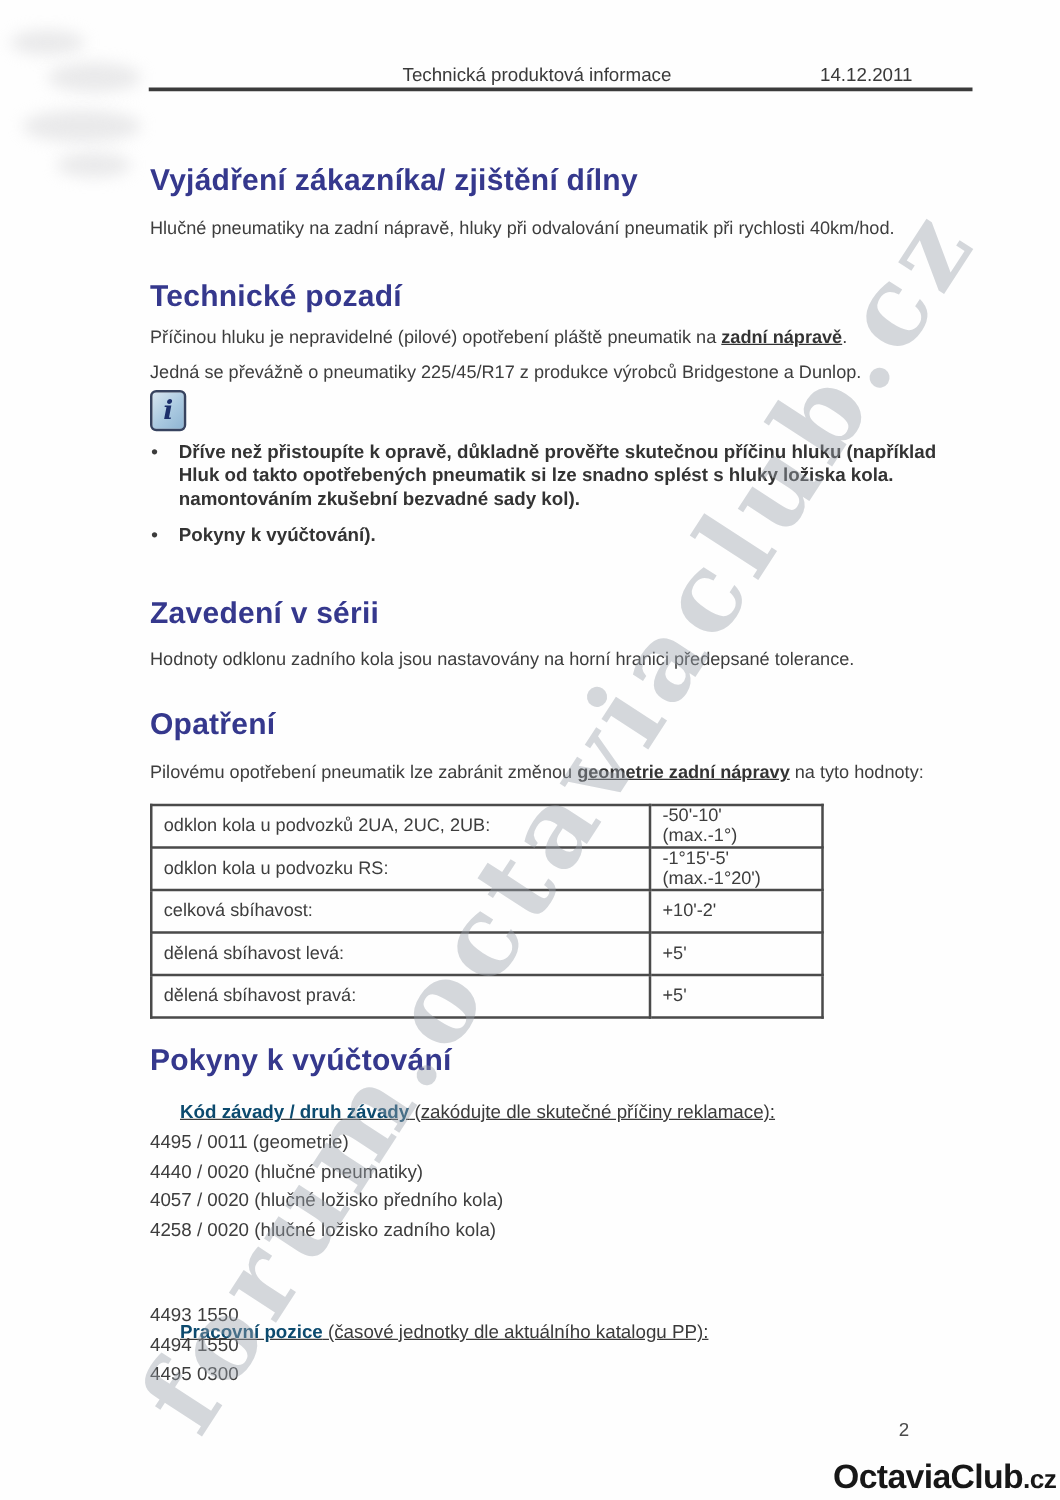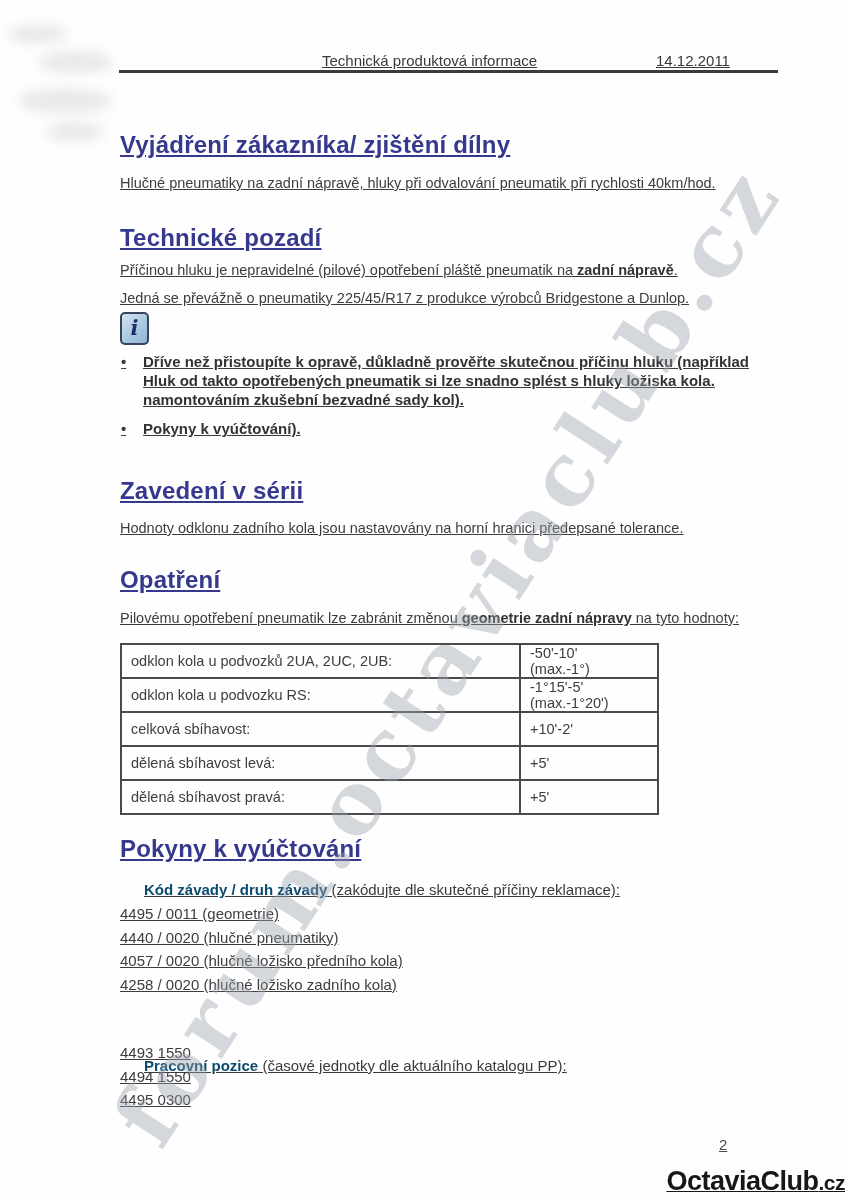--- a/index.html
+++ b/index.html
@@ -4,21 +4,21 @@
 <style>
   html,body{margin:0;padding:0;background:#e9e9e9;}
   .page{
     position:relative;
     width:848px;height:1200px;
     background:#fefefe;
     overflow:hidden;
     font-family:"Liberation Sans", sans-serif;
     color:#3c3c3c;
   }
-  .abs{position:absolute;white-space:nowrap;text-decoration:underline;}
+  .abs{position:absolute;white-space:nowrap;}
   .hdr{font-size:15px;color:#3a3a3a;}
   .rule{position:absolute;background:#3b3b3b;}
   h2.sec{
     margin:0;font-size:24px;font-weight:bold;color:#35388d;
     letter-spacing:.2px;
   }
   .body-t{font-size:14.5px;color:#3d3d3d;}
   .em-b{font-weight:bold;text-decoration:underline;color:#333;}
   .bullets{width:640px;}
   .bullet{display:flex;margin-bottom:10px;}

